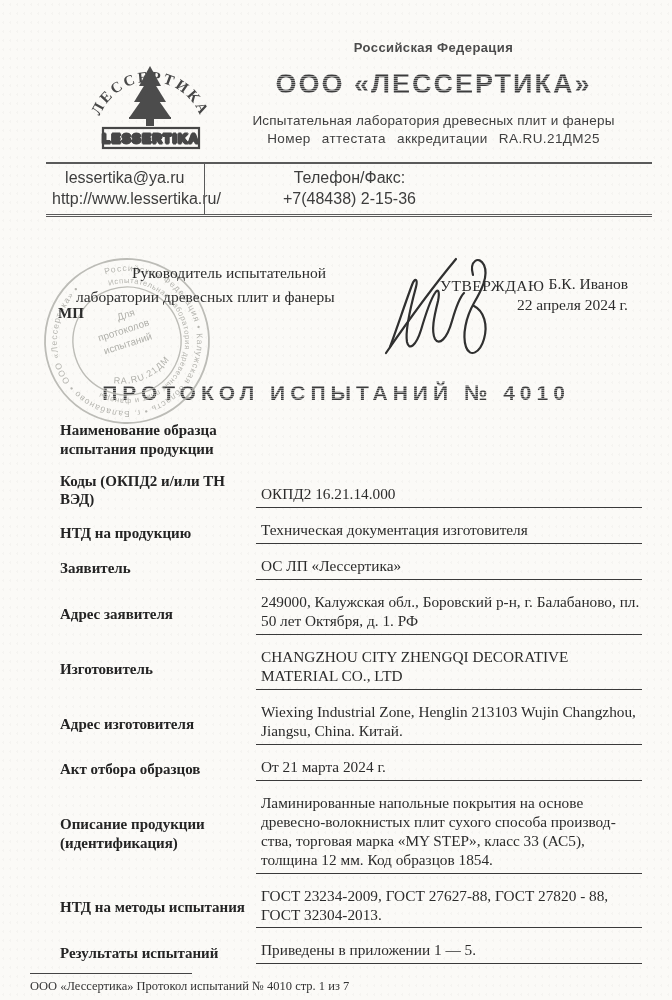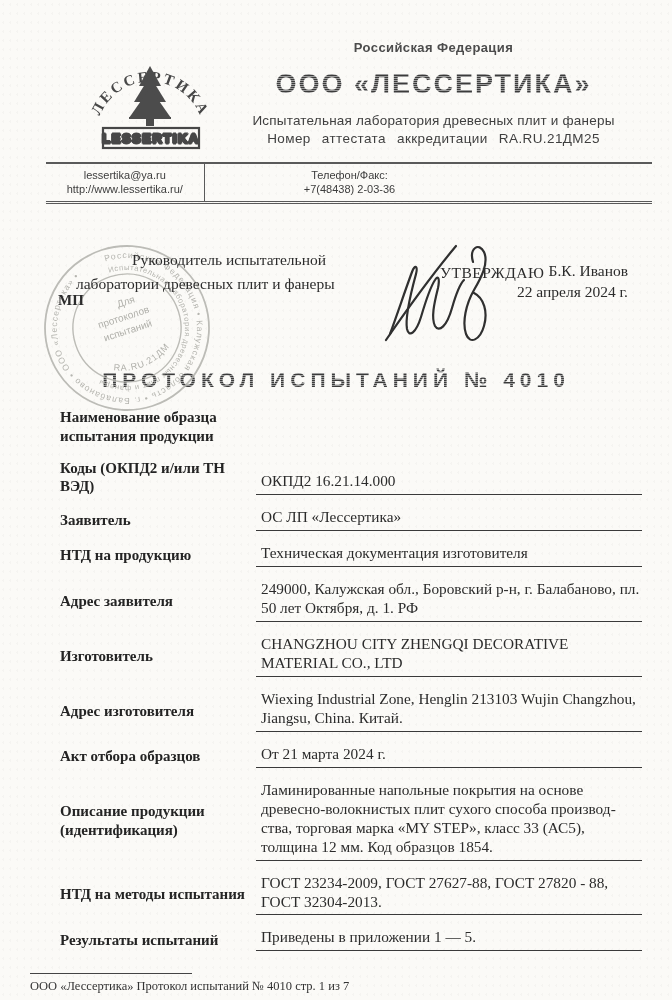--- a/index.html
+++ b/index.html
@@ -28,21 +28,21 @@
       -webkit-background-clip:text;background-clip:text;color:transparent;
     }
   }
   .lab-line{margin-top:13px;font-size:13.5px;color:#3f3f3f;letter-spacing:.2px;}
   .accred-line{margin-top:3px;font-size:13.5px;color:#3f3f3f;word-spacing:7px;letter-spacing:.4px;}
   
   .contact{
     margin:6px 20px 0 46px;
     display:grid;grid-template-columns:26% 48% 26%;
     border-top:2px solid #5a5a5a;border-bottom:3px double #5a5a5a;
-    font-family:"Liberation Sans",sans-serif;font-size:11px;color:#3d3d3d;
+    font-family:"Liberation Sans",sans-serif;font-size:16px;color:#3d3d3d;
   }
   .contact .cell{padding:4px 6px;text-align:center;line-height:1.3;}
   .contact .cell + .cell{border-left:1.5px solid #5a5a5a;}
   
   .approval{position:relative;height:146px;margin-top:10px;}
   .approve-word{position:absolute;top:6px;left:440px;font-weight:normal;font-size:15.5px;letter-spacing:.5px;z-index:2;margin-top:44px;}
   .head-lines{position:absolute;top:34px;left:76px;width:306px;font-size:15.5px;line-height:1.55;z-index:2;}
   .head-lines .l1{text-align:center;}
   .mp{position:absolute;top:78px;left:58px;font-weight:bold;font-size:15px;z-index:2;}
   .sig{position:absolute;top:22px;left:380px;z-index:2;}
@@ -113,21 +113,21 @@
     </div>
   </div>
 
   <div class="contact">
     <div class="cell">
       <div>lessertika@ya.ru</div>
       <div>http://www.lessertika.ru/</div>
     </div>
     <div class="cell">
       <div>Телефон/Факс:</div>
-      <div>+7(48438) 2-03-36</div>
+      <div>+7(48438) 2-15-36</div>
     </div>
   </div>
 
   <div class="approval">
 
     <svg class="stamp" width="178" height="172" viewBox="0 0 178 172">
       <g transform="rotate(-18 89 86)" fill="none">
         <circle cx="89" cy="86" r="82" stroke="#b2b2ac" stroke-width="1.8"></circle>
         <circle cx="89" cy="86" r="54" stroke="#b2b2ac" stroke-width="1.4"></circle>
         <defs>
@@ -180,27 +180,27 @@
     <div class="row v-top h38">
       <div class="label">Наименование образца испытания продукции</div>
     </div>
 
     <div class="row v-bottom h36">
       <div class="label">Коды (ОКПД2 и/или ТН ВЭД)</div>
       <div class="value">ОКПД2 16.21.14.000</div>
     </div>
 
     <div class="row">
+      <div class="label">НТД на продукцию</div>
+      <div class="value">Техническая документация изготовителя</div>
+    </div>
+
+    <div class="row">
       <div class="label">Заявитель</div>
       <div class="value">ОС ЛП «Лессертика»</div>
-    </div>
-
-    <div class="row">
-      <div class="label">НТД на продукцию</div>
-      <div class="value">Техническая документация изготовителя</div>
     </div>
 
     <div class="row">
       <div class="label">Адрес заявителя</div>
       <div class="value">249000, Калужская обл., Боровский р-н, г. Балабаново, пл. 50 лет Октября, д. 1. РФ</div>
     </div>
 
     <div class="row">
       <div class="label">Изготовитель</div>
       <div class="value">CHANGZHOU CITY ZHENGQI DECORATIVE MATERIAL CO., LTD</div>

